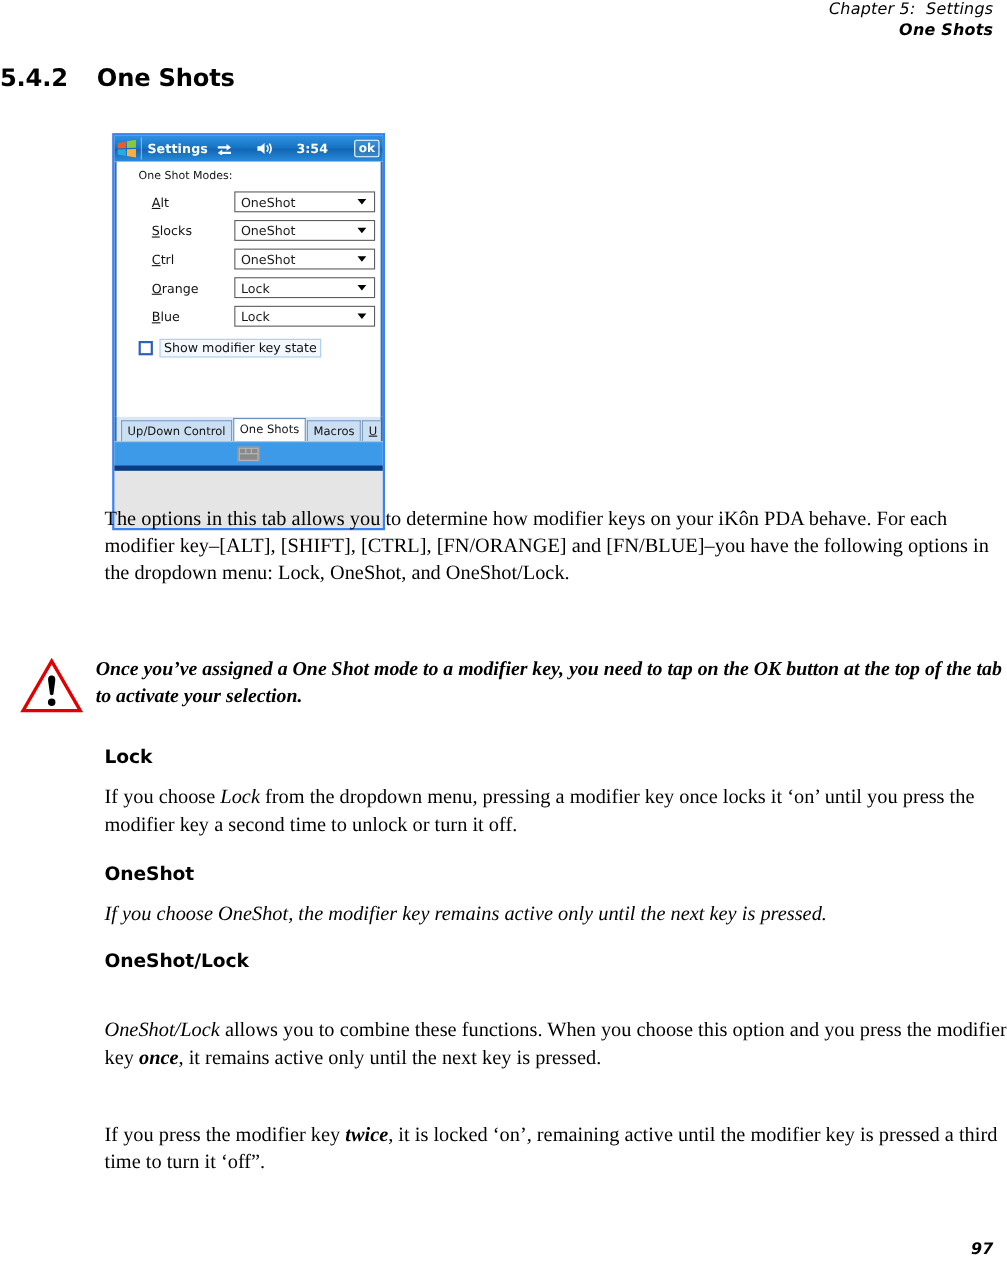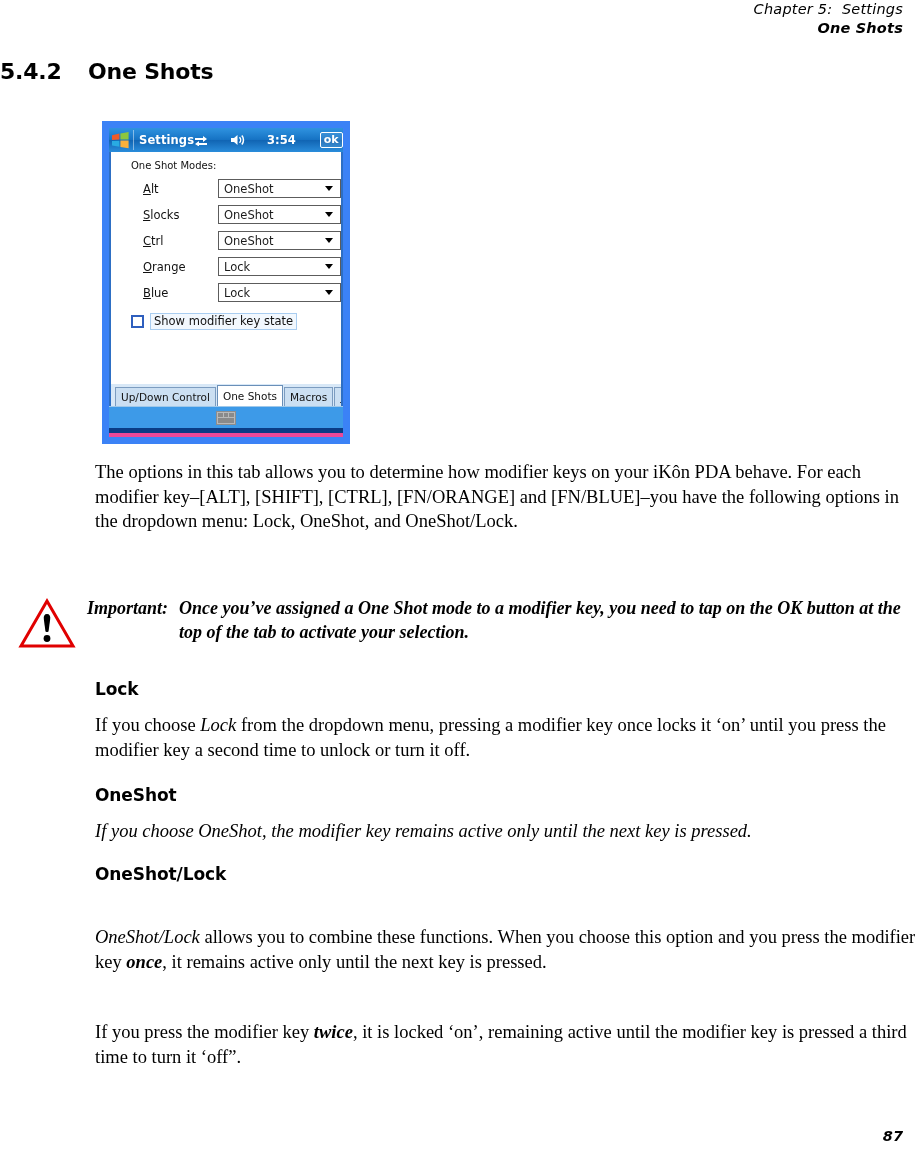--- a/index.html
+++ b/index.html
@@ -54,24 +54,24 @@
     display: inline-block;
     width: 88px;
   }
 
   
   .pda {
     position: absolute;
     left: 102px;
     top: 121px;
     width: 248px;
-    height: 323px;
-    border: 7px solid #3b82f6;
-    box-sizing: border-box;
-    background: #ec4899;
+    height: 361px;
+    border: 2px solid #3b82f6;
+    box-sizing: border-box;
+    background: #e5e5e5;
     font-family: "DejaVu Sans", sans-serif;
   }
   .pda-titlebar {
     height: 24px;
     background: linear-gradient(to bottom, #2f93e0 0%, #1673c4 48%, #1165b4 52%, #2a8ddb 100%);
     display: flex;
     align-items: center;
     padding: 0 3px 0 2px;
     box-sizing: border-box;
     position: relative;
@@ -457,30 +457,29 @@
 
 <p class="body para1">The options in this tab allows you to determine how modifier keys on your iKôn PDA behave. For each modifier key–[ALT], [SHIFT], [CTRL], [FN/ORANGE] and [FN/BLUE]–you have the following options in the dropdown menu: Lock, OneShot, and OneShot/Lock.</p>
 
 <div class="callout">
   <svg class="warn-tri" viewBox="0 0 58 52">
     <path d="M29 3 L55 48 L3 48 Z" fill="none" stroke="#e00000" stroke-width="3"></path>
     <path d="M29 16 C31.5 16 32.6 18 32.2 21 L30.6 33 C30.4 34.4 27.6 34.4 27.4 33 L25.8 21 C25.4 18 26.5 16 29 16 Z" fill="#000000"></path>
     <circle cx="29" cy="40.5" r="3.4" fill="#000000"></circle>
   </svg>
   <div class="callout-text">
-    <span class="callout-label">Important:</span>
     <span class="callout-body">Once you’ve assigned a One Shot mode to a modifier key, you need to tap on the OK button at the top of the tab to activate your selection.</span>
   </div>
 </div>
 
 <h3 class="sub head-lock">Lock</h3>
 <p class="body para-lock"><span>If you choose </span><i>Lock</i><span> from the dropdown menu, pressing a modifier key once locks it ‘on’ until you press the modifier key a second time to unlock or turn it off.</span></p>
 
 <h3 class="sub head-oneshot">OneShot</h3>
 <p class="body para-oneshot">If you choose OneShot, the modifier key remains active only until the next key is pressed.</p>
 
 <h3 class="sub head-oslock">OneShot/Lock</h3>
 <p class="body para-oslock1"><i>OneShot/Lock</i><span> allows you to combine these functions. When you choose this option and you press the modifier key </span><b><i>once</i></b><span>, it remains active only until the next key is pressed.</span></p>
 <p class="body para-oslock2"><span>If you press the modifier key </span><b><i>twice</i></b><span>, it is locked ‘on’, remaining active until the modifier key is pressed a third time to turn it ‘off”.</span></p>
 
 <div class="footer">
-  <span class="page-no">87</span>
+  <span class="page-no">97</span>
 </div>
 
 </body></html>

